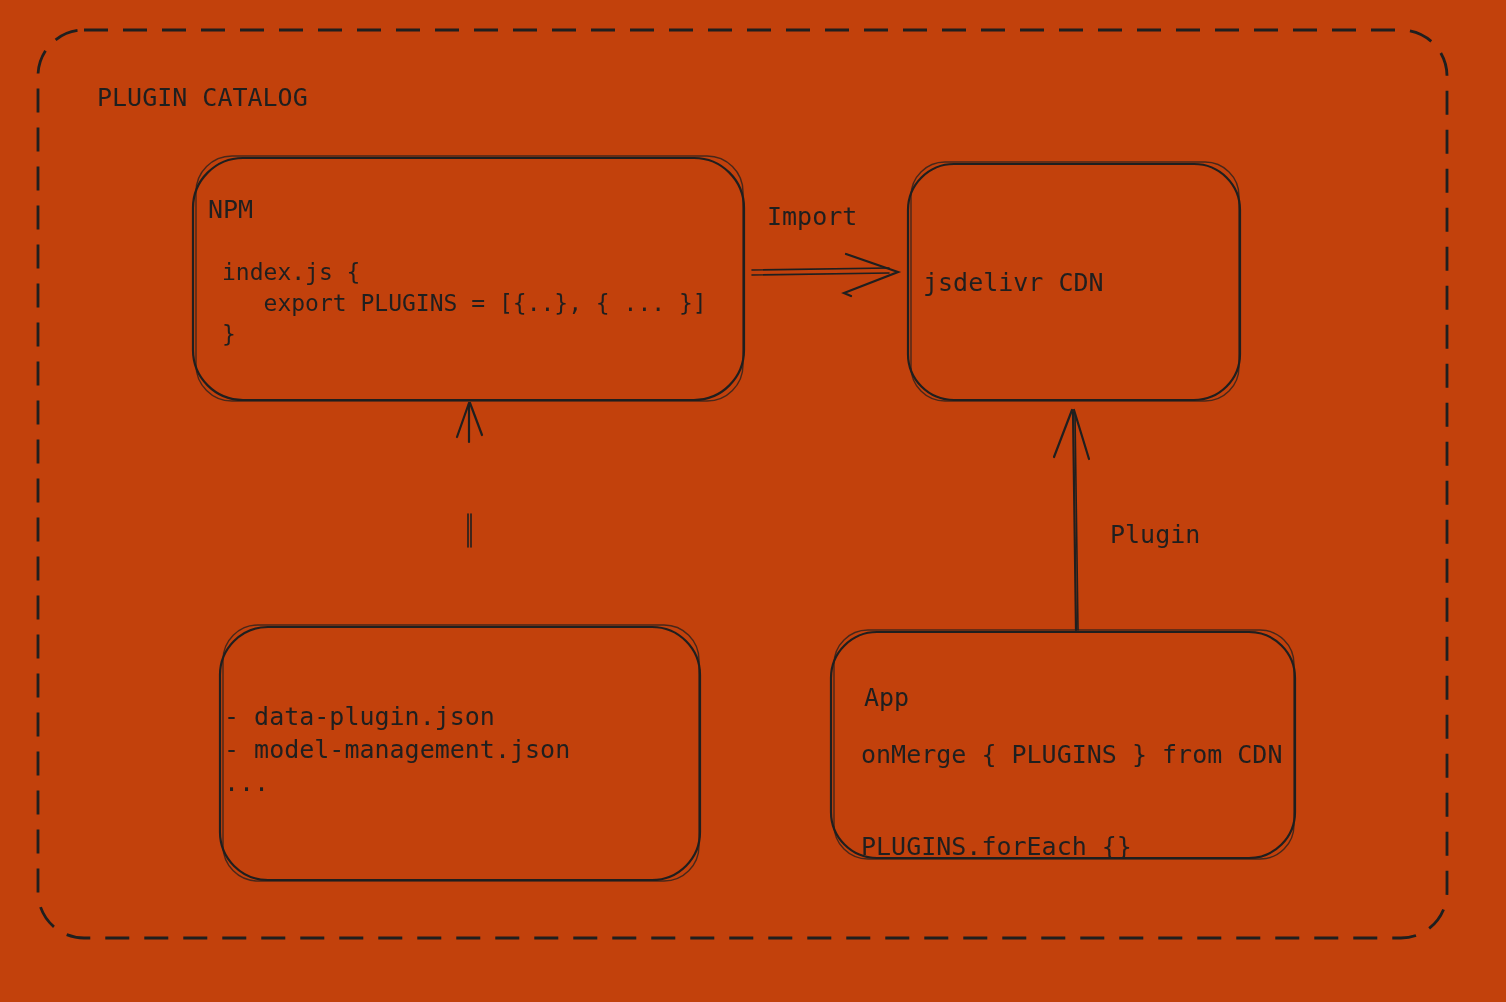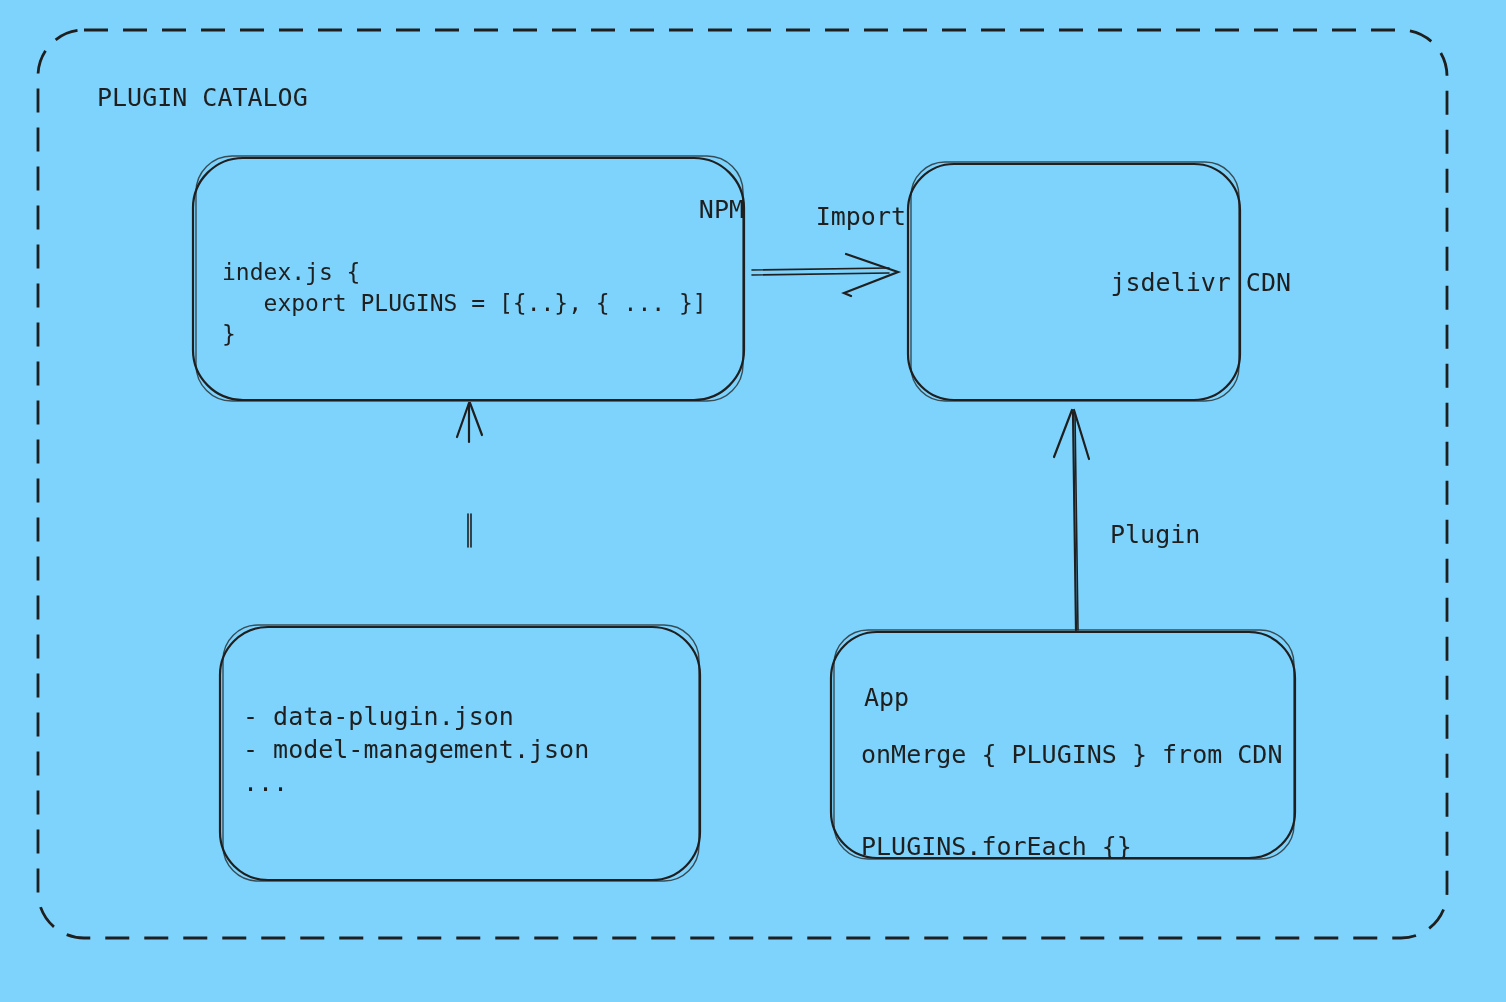--- a/index.html
+++ b/index.html
@@ -4,38 +4,38 @@
 <style>
   html, body {
     margin: 0;
     padding: 0;
     background: #ffffff;
   }
   .stage {
     position: relative;
     width: 1506px;
     height: 1002px;
-    background: #7dd3fc;
+    background: #c2410c;
     font-family: "DejaVu Sans Mono", "Liberation Mono", monospace;
     color: #1f1f1f;
     overflow: hidden;
   }
   .stage svg {
     position: absolute;
     left: 0;
     top: 0;
   }
   .lbl {
     position: absolute;
     font-size: 25px;
     line-height: 31px;
     color: #1f1f1f;
     white-space: pre;
   }
-  .center { text-align: right; }
+  .center { text-align: left; padding-left: 15px; }
   .code-sm {
     font-size: 23px;
     line-height: 31px;
   }
   .repo-line {
     font-size: 25px;
     line-height: 33px;
     white-space: pre;
   }
   .ink { stroke: #1f1f1f; fill: none; stroke-width: 2.2; stroke-linecap: round; }
@@ -105,21 +105,21 @@
   <div class="lbl code-sm" style="left:222px; top:246px;margin-top:11px;">index.js {
    export PLUGINS = [{..}, { ... }]
 }</div>
 
   <div class="lbl center" style="left:752px; top:201px; width:154px;">Import</div>
 
   <div class="lbl center" style="left:908px; top:267px; width:383px;">jsdelivr CDN</div>
 
 
 
-  <div style="position:absolute; left:224px; top:700px;margin-left:19px;">
+  <div style="position:absolute; left:224px; top:700px;">
     <div class="repo-line">- data-plugin.json</div>
     <div class="repo-line">- model-management.json</div>
     <div class="repo-line">...</div>
   </div>
 
   <div class="lbl" style="left:1110px; top:519px;">Plugin</div>
 
   <div class="lbl" style="left:864px; top:682px;">App</div>
   <div class="lbl" style="left:861px; top:739px;">onMerge { PLUGINS } from CDN</div>
   <div class="lbl" style="left:861px; top:803px;margin-top:28px;">PLUGINS.forEach {}</div>

